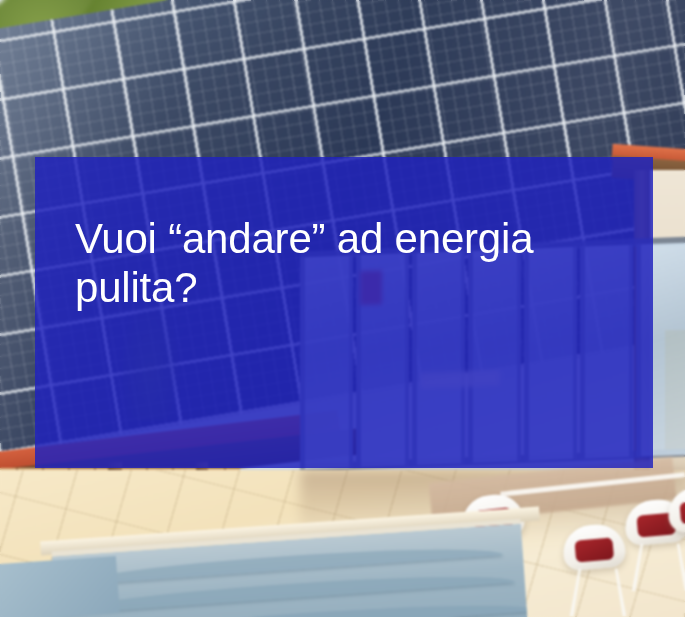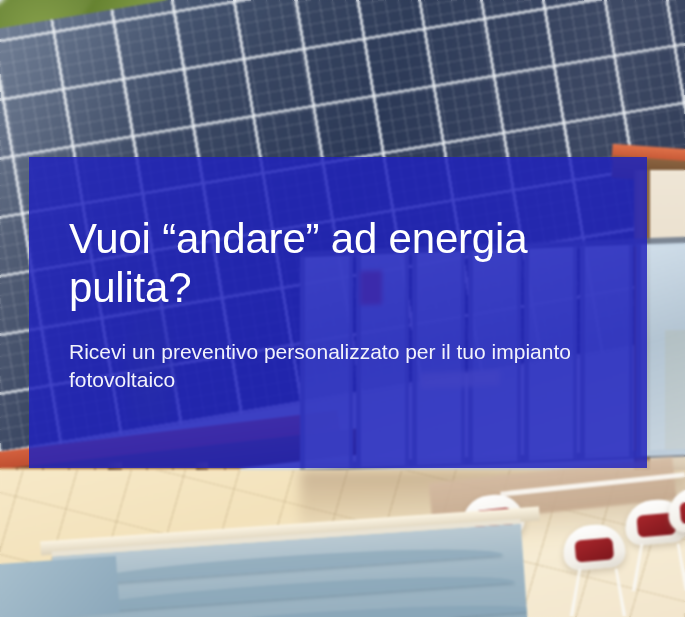--- a/index.html
+++ b/index.html
@@ -279,21 +279,21 @@
   
   .blur-layer {
     position: absolute; inset: 0;
     backdrop-filter: blur(1.1px);
     pointer-events: none;
   }
 
   
   .overlay-card {
     position: absolute;
-    left: 29px;
+    left: 35px;
     top: 157px;
     width: 618px;
     height: 311px;
     background: rgba(32, 34, 190, 0.84);
     box-sizing: border-box;
     padding: 58px 40px 0 40px;
   }
   .hero-title {
     margin: 0;
     color: #ffffff;
@@ -401,16 +401,15 @@
       <div class="step s2"></div>
       <div class="step s3"></div>
     </div>
     <div class="pool-left-edge"></div>
 
     <div class="blur-layer"></div>
   </div>
 
   <div class="overlay-card">
     <h1 class="hero-title">Vuoi “andare” ad energia pulita?</h1>
-    <p class="hero-sub">Ricevi un preventivo personalizzato per il tuo impianto fotovoltaico</p>
   </div>
 
 </div>
 
 </body></html>

